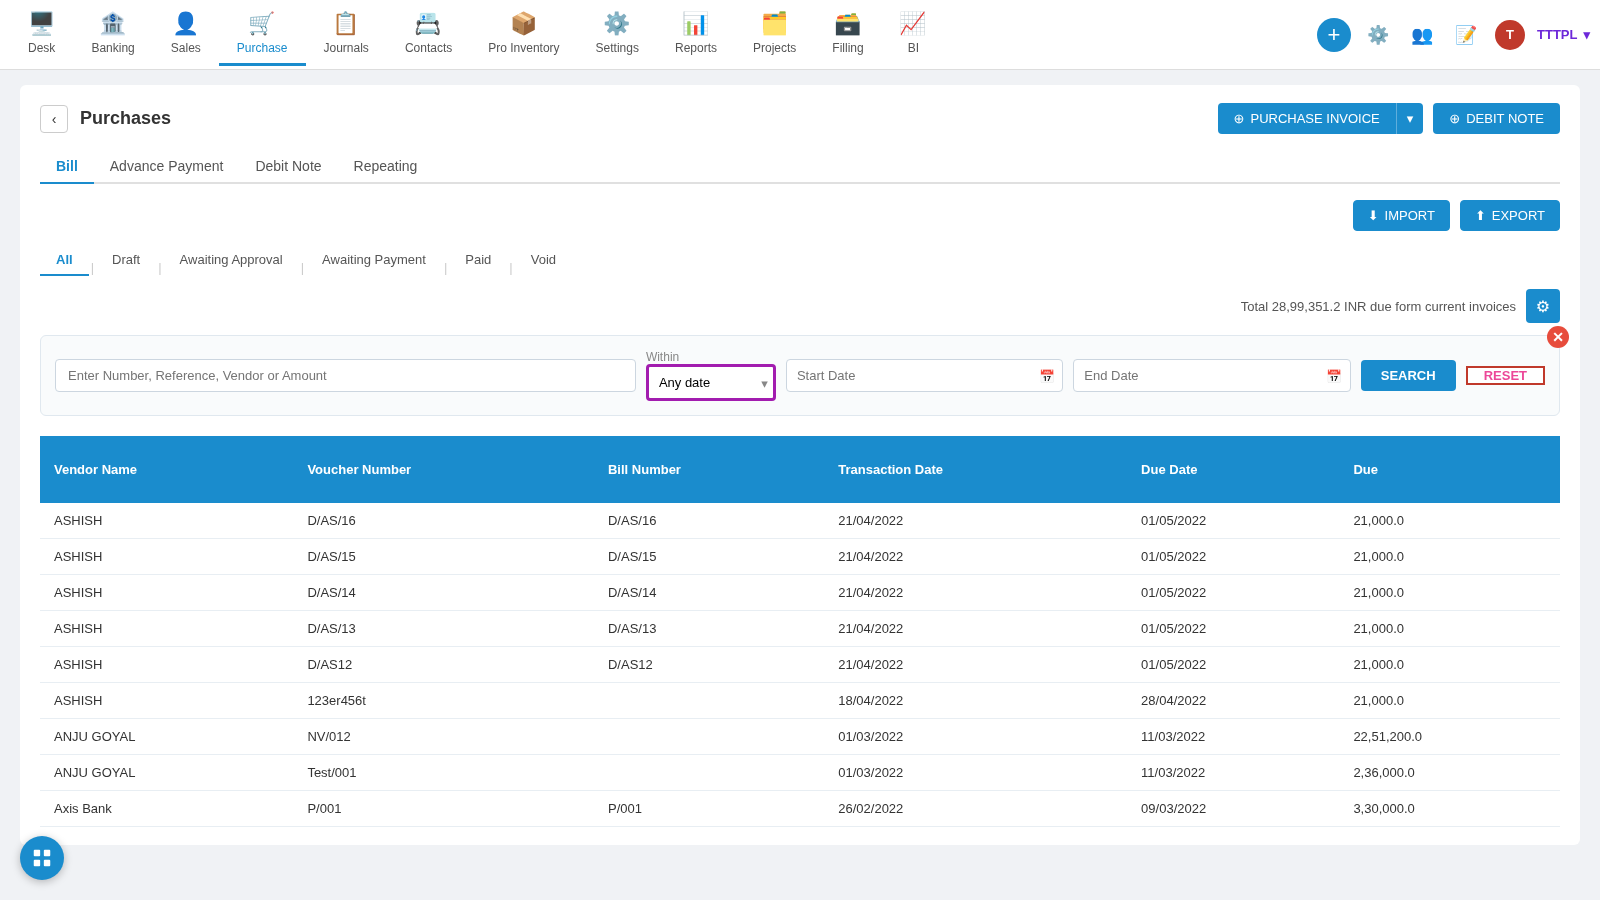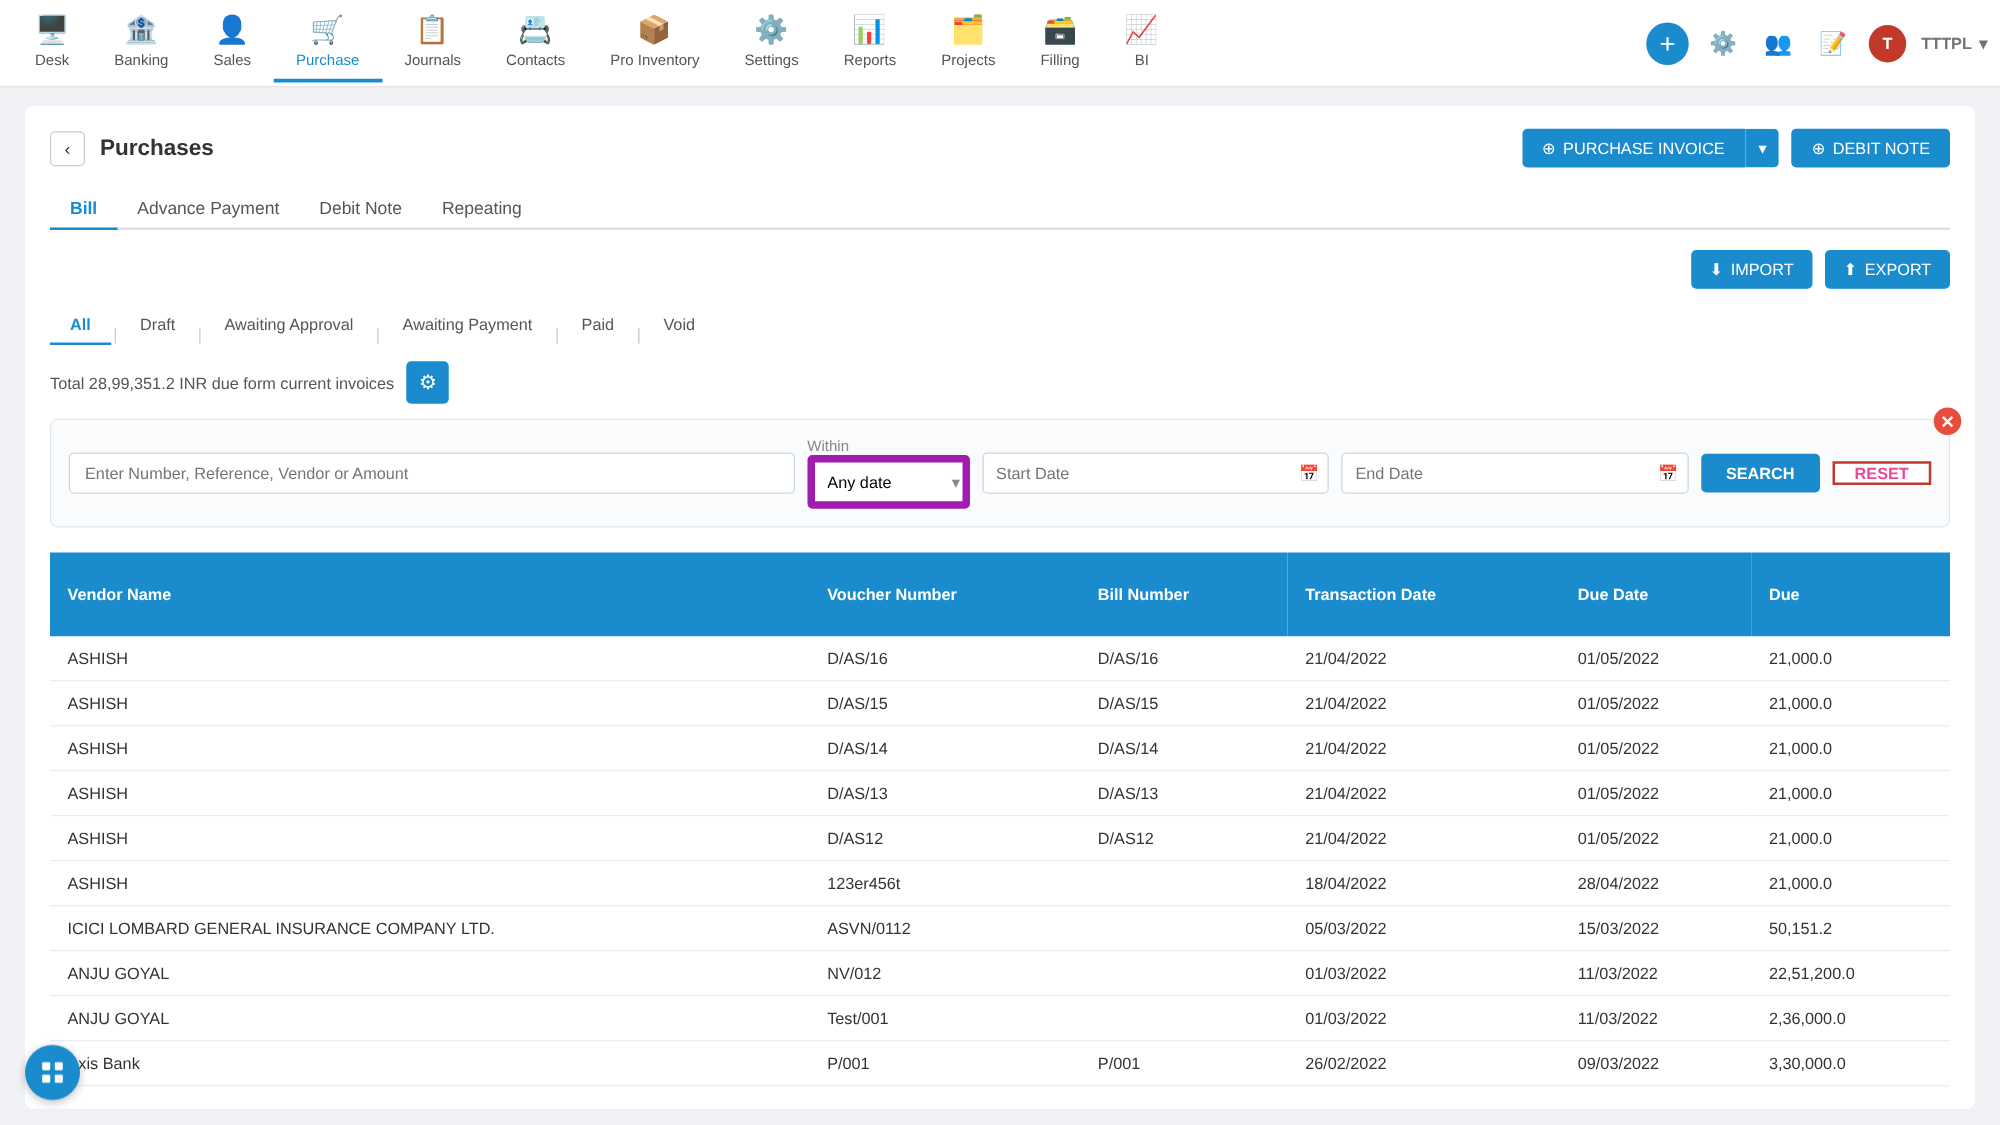--- a/index.html
+++ b/index.html
@@ -16,21 +16,21 @@
       padding: 8px 18px; cursor: pointer; color: #555; font-size: 12px;
       border-bottom: 3px solid transparent; min-width: 60px;
     }
     .nav-item.active { color: #1a8ccd; border-bottom: 3px solid #1a8ccd; }
     .nav-icon { font-size: 22px; margin-bottom: 4px; }
     .nav-right { display: flex; align-items: center; gap: 12px; margin-left: auto; }
     .nav-right-icon {
       width: 32px; height: 32px; display: flex; align-items: center;
       justify-content: center; cursor: pointer; color: #555; font-size: 18px;
     }
-    .nav-company { display: flex; align-items: center; gap: 6px; cursor: pointer; font-size: 13px; font-weight: bold; color: #737373; text-align: right; }
+    .nav-company { display: flex; align-items: center; gap: 6px; cursor: pointer; font-size: 13px; font-weight: bold; color: #6d28d9; text-align: right; }
     .nav-company-avatar {
       width: 30px; height: 30px; border-radius: 50%;
       background: #c0392b; color: #fff; display: flex; align-items: center;
       justify-content: center; font-size: 13px; font-weight: bold;
     }
 
     
     .main-content { padding: 15px 20px; background: #f0f2f5; min-height: calc(100vh - 70px); }
 
     
@@ -73,21 +73,21 @@
     
     .filter-tabs { display: flex; align-items: flex-end; gap: 0; margin-bottom: 14px; }
     .filter-tab {
       padding: 7px 16px; cursor: pointer; color: #555; font-size: 13px;
       border-bottom: 2px solid transparent; margin-bottom: -1px;
     }
     .filter-tab.active { color: #1a8ccd; border-bottom: 2px solid #1a8ccd; font-weight: 600; }
     .filter-sep { color: #ccc; margin: 0 2px; }
 
     
-    .summary-bar { display: flex; align-items: center; margin-bottom: 12px; gap: 10px; }
+    .summary-bar { display: flex; justify-content: flex-end; align-items: center; margin-bottom: 12px; gap: 10px; }
     .summary-text { font-size: 13px; color: #555; }
     .settings-gear-btn {
       background: #1a8ccd; color: #fff; border: none; border-radius: 4px;
       width: 34px; height: 34px; display: flex; align-items: center;
       justify-content: center; cursor: pointer; font-size: 16px;
     }
 
     
     .search-filters {
       display: flex; align-items: center; gap: 10px; margin-bottom: 20px;
@@ -95,21 +95,21 @@
       border: 1px solid #e0e8ef; position: relative;
     }
     .search-input {
       flex: 2; padding: 8px 12px; border: 1px solid #ccd6e0; border-radius: 4px;
       font-size: 13px; outline: none;
     }
     .within-label { font-size: 12px; color: #888; margin-right: 4px; white-space: nowrap; }
     .within-group { display: flex; flex-direction: column; }
     .within-select-wrap { position: relative; }
     .within-select {
-      padding: 8px 30px 8px 10px; border: 6px solid #a21caf; border-radius: 4px;
+      padding: 8px 30px 8px 10px; border: 3px solid #a21caf; border-radius: 4px;
       font-size: 13px; appearance: none; background: #fff; cursor: pointer; min-width: 130px;
     }
     .select-arrow { position: absolute; right: 8px; top: 50%; transform: translateY(-50%); pointer-events: none; color: #888; }
     .date-input-wrap { position: relative; flex: 1; }
     .date-input {
       width: 100%; padding: 8px 30px 8px 10px; border: 1px solid #ccd6e0;
       border-radius: 4px; font-size: 13px; outline: none; background: #fff; cursor: pointer;
     }
     .date-icon { position: absolute; right: 8px; top: 50%; transform: translateY(-50%); color: #888; }
     .btn-search {
@@ -360,28 +360,20 @@
     </tr>
           <tr>
       <td class="link-cell">ASHISH</td>
       <td class="link-cell">123er456t</td>
       <td class="link-cell"></td>
       <td>18/04/2022</td>
       <td>28/04/2022</td>
       <td>21,000.0</td>
     </tr>
           <tr>
-      <td class="link-cell">ICICI LOMBARD GENERAL INSURANCE COMPANY LTD.</td>
-      <td class="link-cell">ASVN/0112</td>
-      <td class="link-cell"></td>
-      <td>05/03/2022</td>
-      <td>15/03/2022</td>
-      <td>50,151.2</td>
-    </tr>
-          <tr>
       <td class="link-cell">ANJU GOYAL</td>
       <td class="link-cell">NV/012</td>
       <td class="link-cell"></td>
       <td>01/03/2022</td>
       <td>11/03/2022</td>
       <td>22,51,200.0</td>
     </tr>
           <tr>
       <td class="link-cell">ANJU GOYAL</td>
       <td class="link-cell">Test/001</td>

